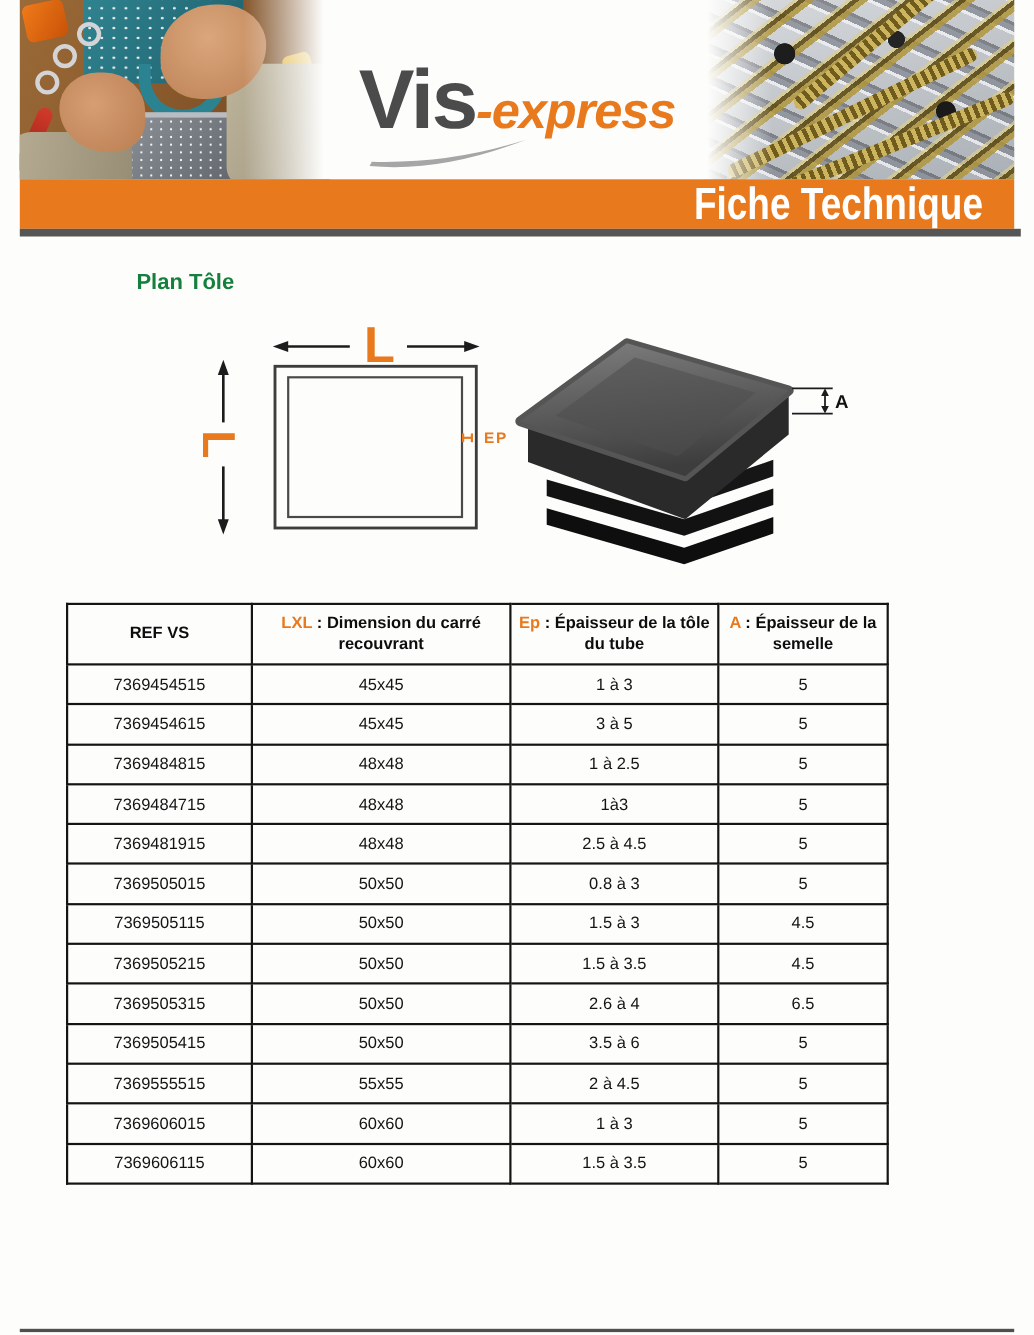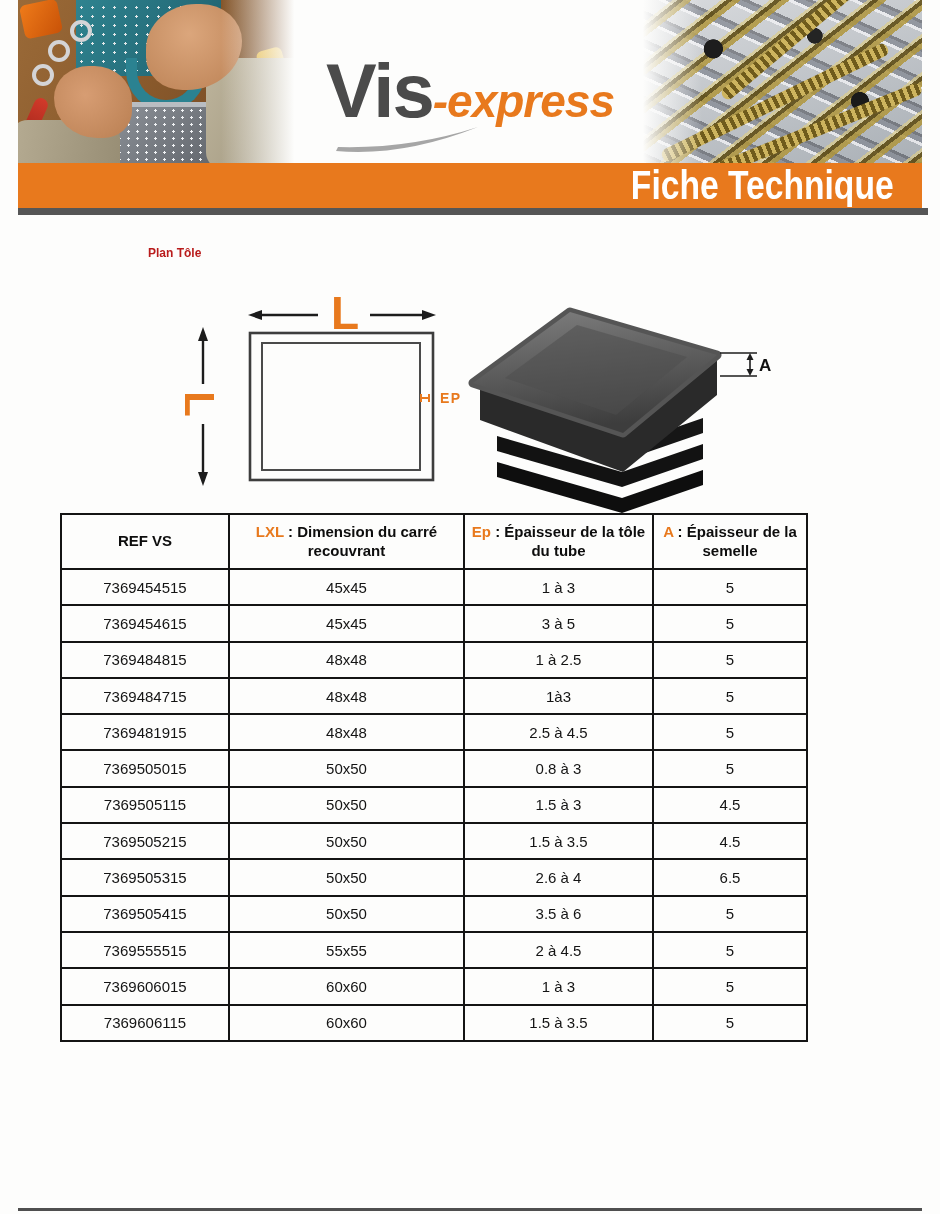--- a/index.html
+++ b/index.html
@@ -47,27 +47,27 @@
   .logo-swoosh{position:absolute;left:6px;top:76px;}
 
   
   .banner{position:absolute;left:18px;top:163px;width:904px;height:45px;background:#e8791d;
           display:flex;align-items:center;justify-content:flex-end;}
   .banner-title{color:#fff;font-size:41px;font-weight:800;transform:scaleX(0.82);letter-spacing:0px;
                 font-family:"Liberation Sans", sans-serif;}
   .banner-shadow{position:absolute;left:18px;top:208px;width:910px;height:7px;background:#565656;}
 
   
-  .plan-label{position:absolute;left:124px;top:246px;font-size:12px;font-weight:bold;color:#b91c1c;margin-left:24px;}
+  .plan-label{position:absolute;left:124px;top:246px;font-size:20px;font-weight:bold;color:#15803d;}
 
   
   .diagram{position:absolute;left:150px;top:280px;}
 
   
-  .spec-table{position:absolute;left:60px;top:513px;border-collapse:collapse;table-layout:fixed;width:746px;}
+  .spec-table{position:absolute;left:60px;top:548px;border-collapse:collapse;table-layout:fixed;width:746px;}
   .spec-table th,.spec-table td{border:2px solid #141414;text-align:center;vertical-align:middle;padding:0;}
   .spec-table th{height:53px;font-size:15px;font-weight:bold;color:#0d0d0d;line-height:1.25;}
   .spec-table td{height:34.3px;font-size:15px;color:#141414;}
   .col1{width:168px;} .col2{width:235px;} .col3{width:189px;} .col4{width:154px;}
   .hdr-prefix{color:#e8791d;font-weight:bold;}
 
   
   .footer-line{position:absolute;left:18px;top:1208px;width:904px;height:3px;background:#4f4f4f;}
 </style>
 </head>

